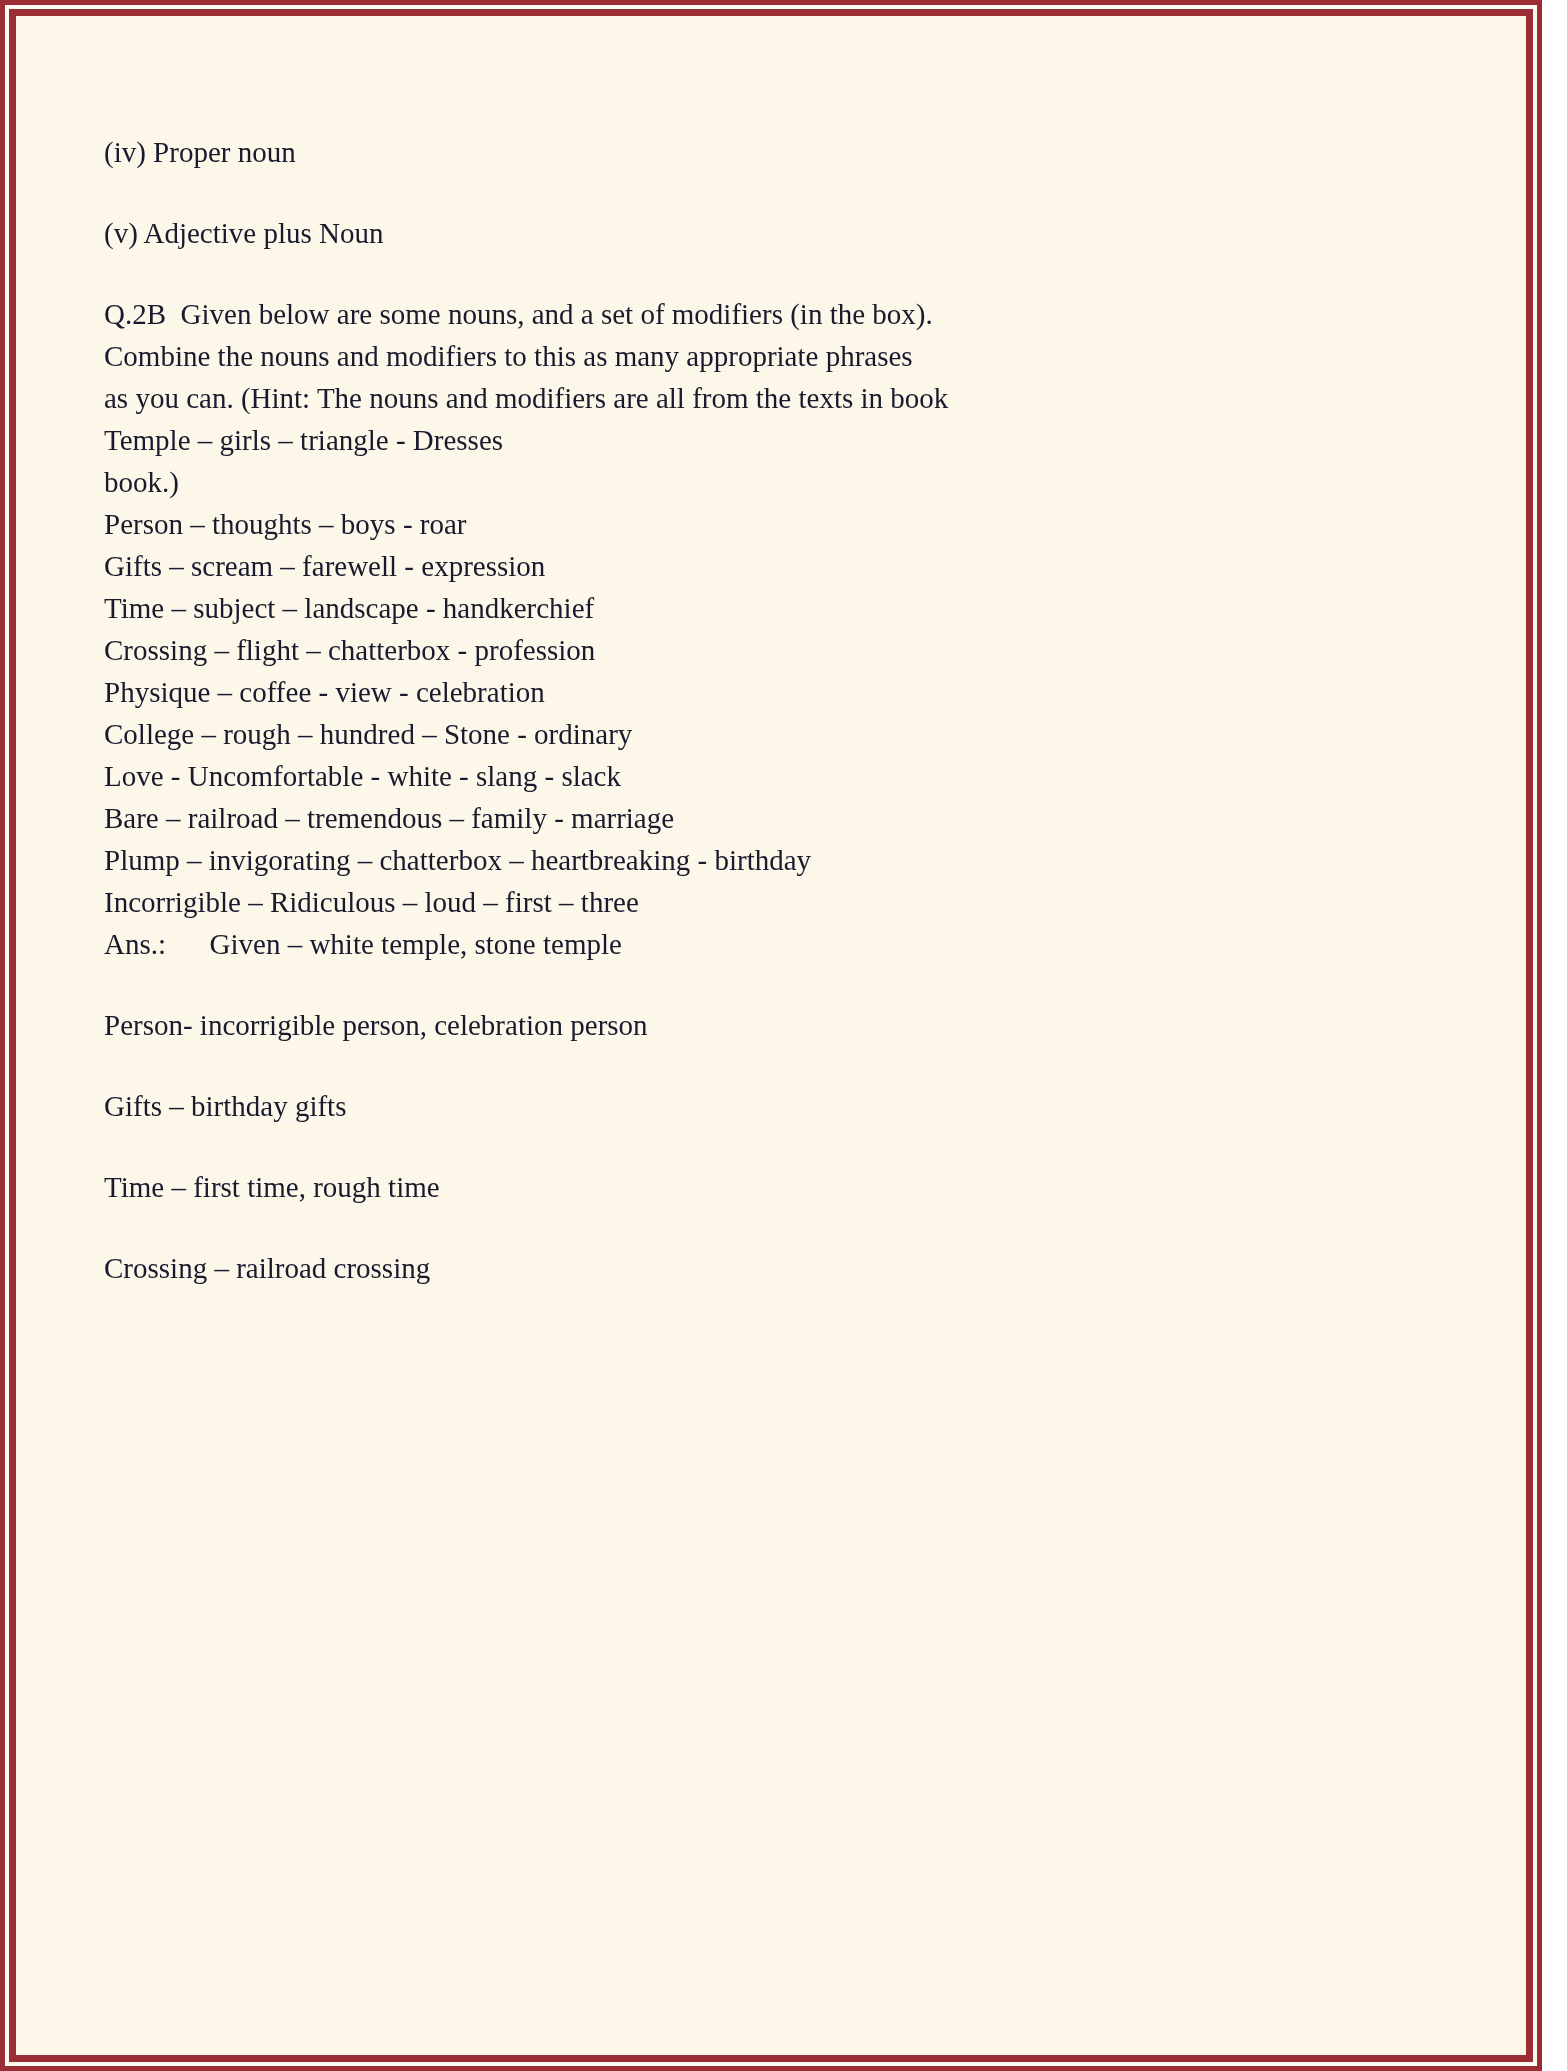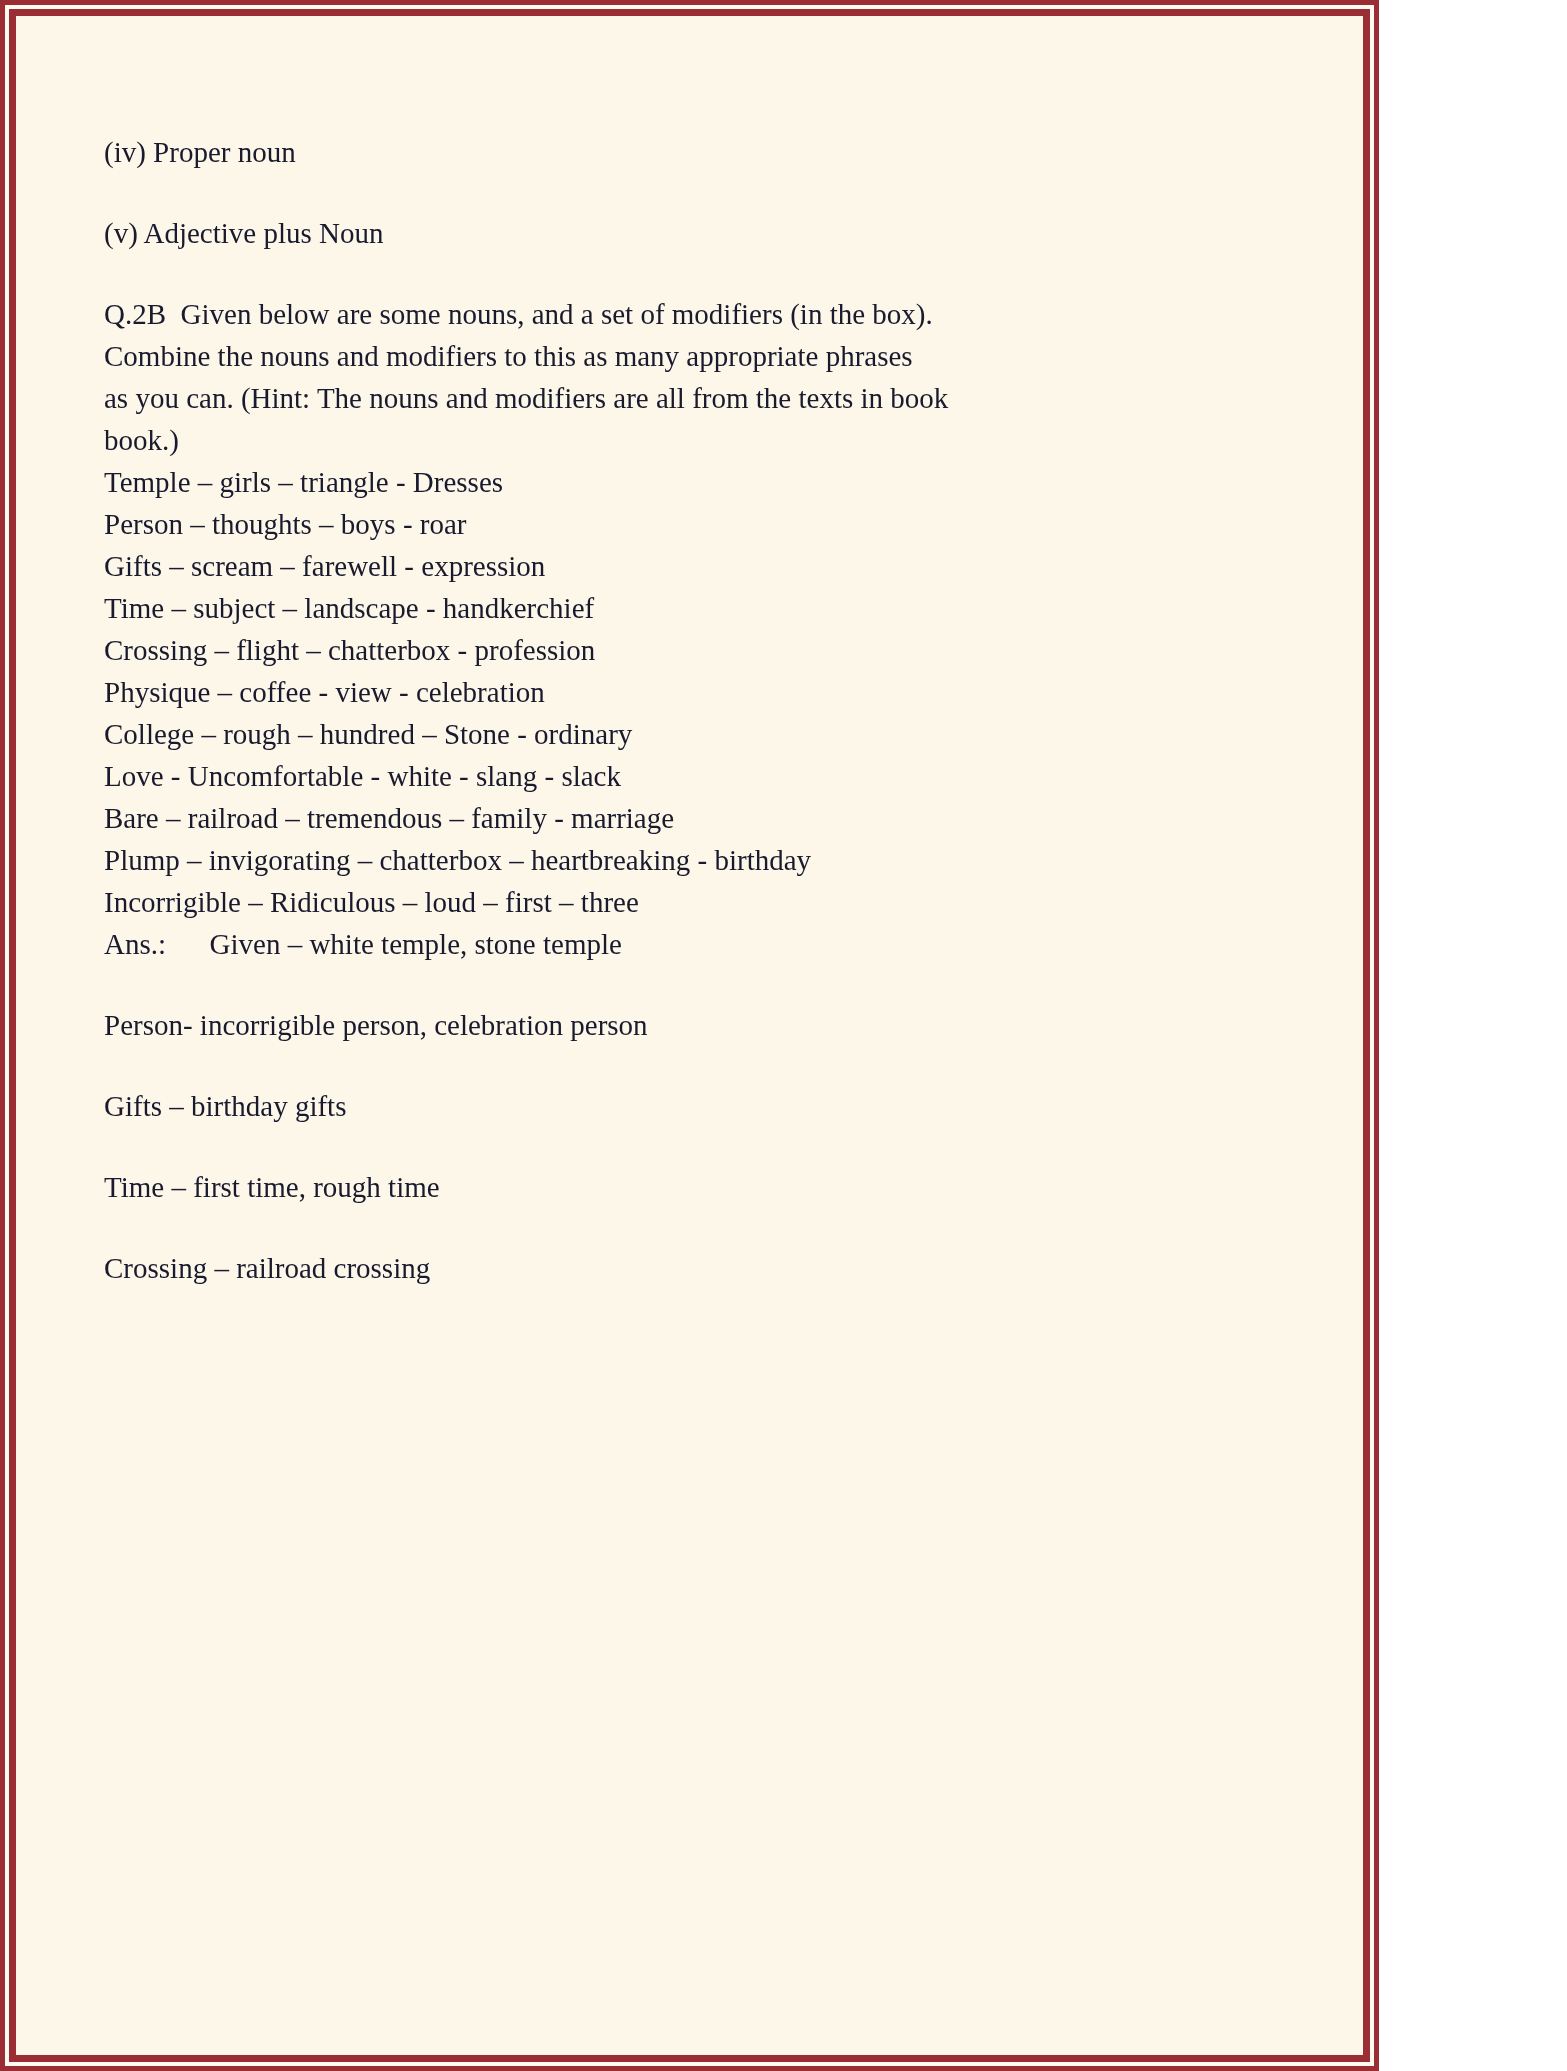--- a/index.html
+++ b/index.html
@@ -3,21 +3,21 @@
 <meta charset="utf-8">
 <style>
   html, body {
     margin: 0;
     padding: 0;
     background: #ffffff;
     font-family: "Liberation Serif", "DejaVu Serif", serif;
   }
   .page-frame {
     position: relative;
-    width: 1379px;
+    width: 1542px;
     height: 2071px;
     box-sizing: border-box;
     border: 5px solid var(--border-color, #9b2d35);
     padding: 4px;
     background: #fdfbf1;
   }
   .page-inner {
     width: 100%;
     height: 100%;
     box-sizing: border-box;
@@ -43,22 +43,22 @@
 <body>
 
 <div class="page-frame" style="--border-color: #9b2d35; --page-bg: #fcf7e9; --text-color: #1a1a2e;">
   <div class="page-inner">
     <div class="doc-lines">
         <div class="line">(iv) Proper noun</div>
         <div class="line gap">(v) Adjective plus Noun</div>
         <div class="line gap">Q.2B  Given below are some nouns, and a set of modifiers (in the box).</div>
         <div class="line">Combine the nouns and modifiers to this as many appropriate phrases</div>
         <div class="line">as you can. (Hint: The nouns and modifiers are all from the texts in book</div>
+        <div class="line">Temple – girls – triangle - Dresses</div>
         <div class="line">book.)</div>
-        <div class="line">Temple – girls – triangle - Dresses</div>
         <div class="line">Person – thoughts – boys - roar</div>
         <div class="line">Gifts – scream – farewell - expression</div>
         <div class="line">Time – subject – landscape - handkerchief</div>
         <div class="line">Crossing – flight – chatterbox - profession</div>
         <div class="line">Physique – coffee - view - celebration</div>
         <div class="line">College – rough – hundred – Stone - ordinary</div>
         <div class="line">Love - Uncomfortable - white - slang - slack</div>
         <div class="line">Bare – railroad – tremendous – family - marriage</div>
         <div class="line">Plump – invigorating – chatterbox – heartbreaking - birthday</div>
         <div class="line">Incorrigible – Ridiculous – loud – first – three</div>

